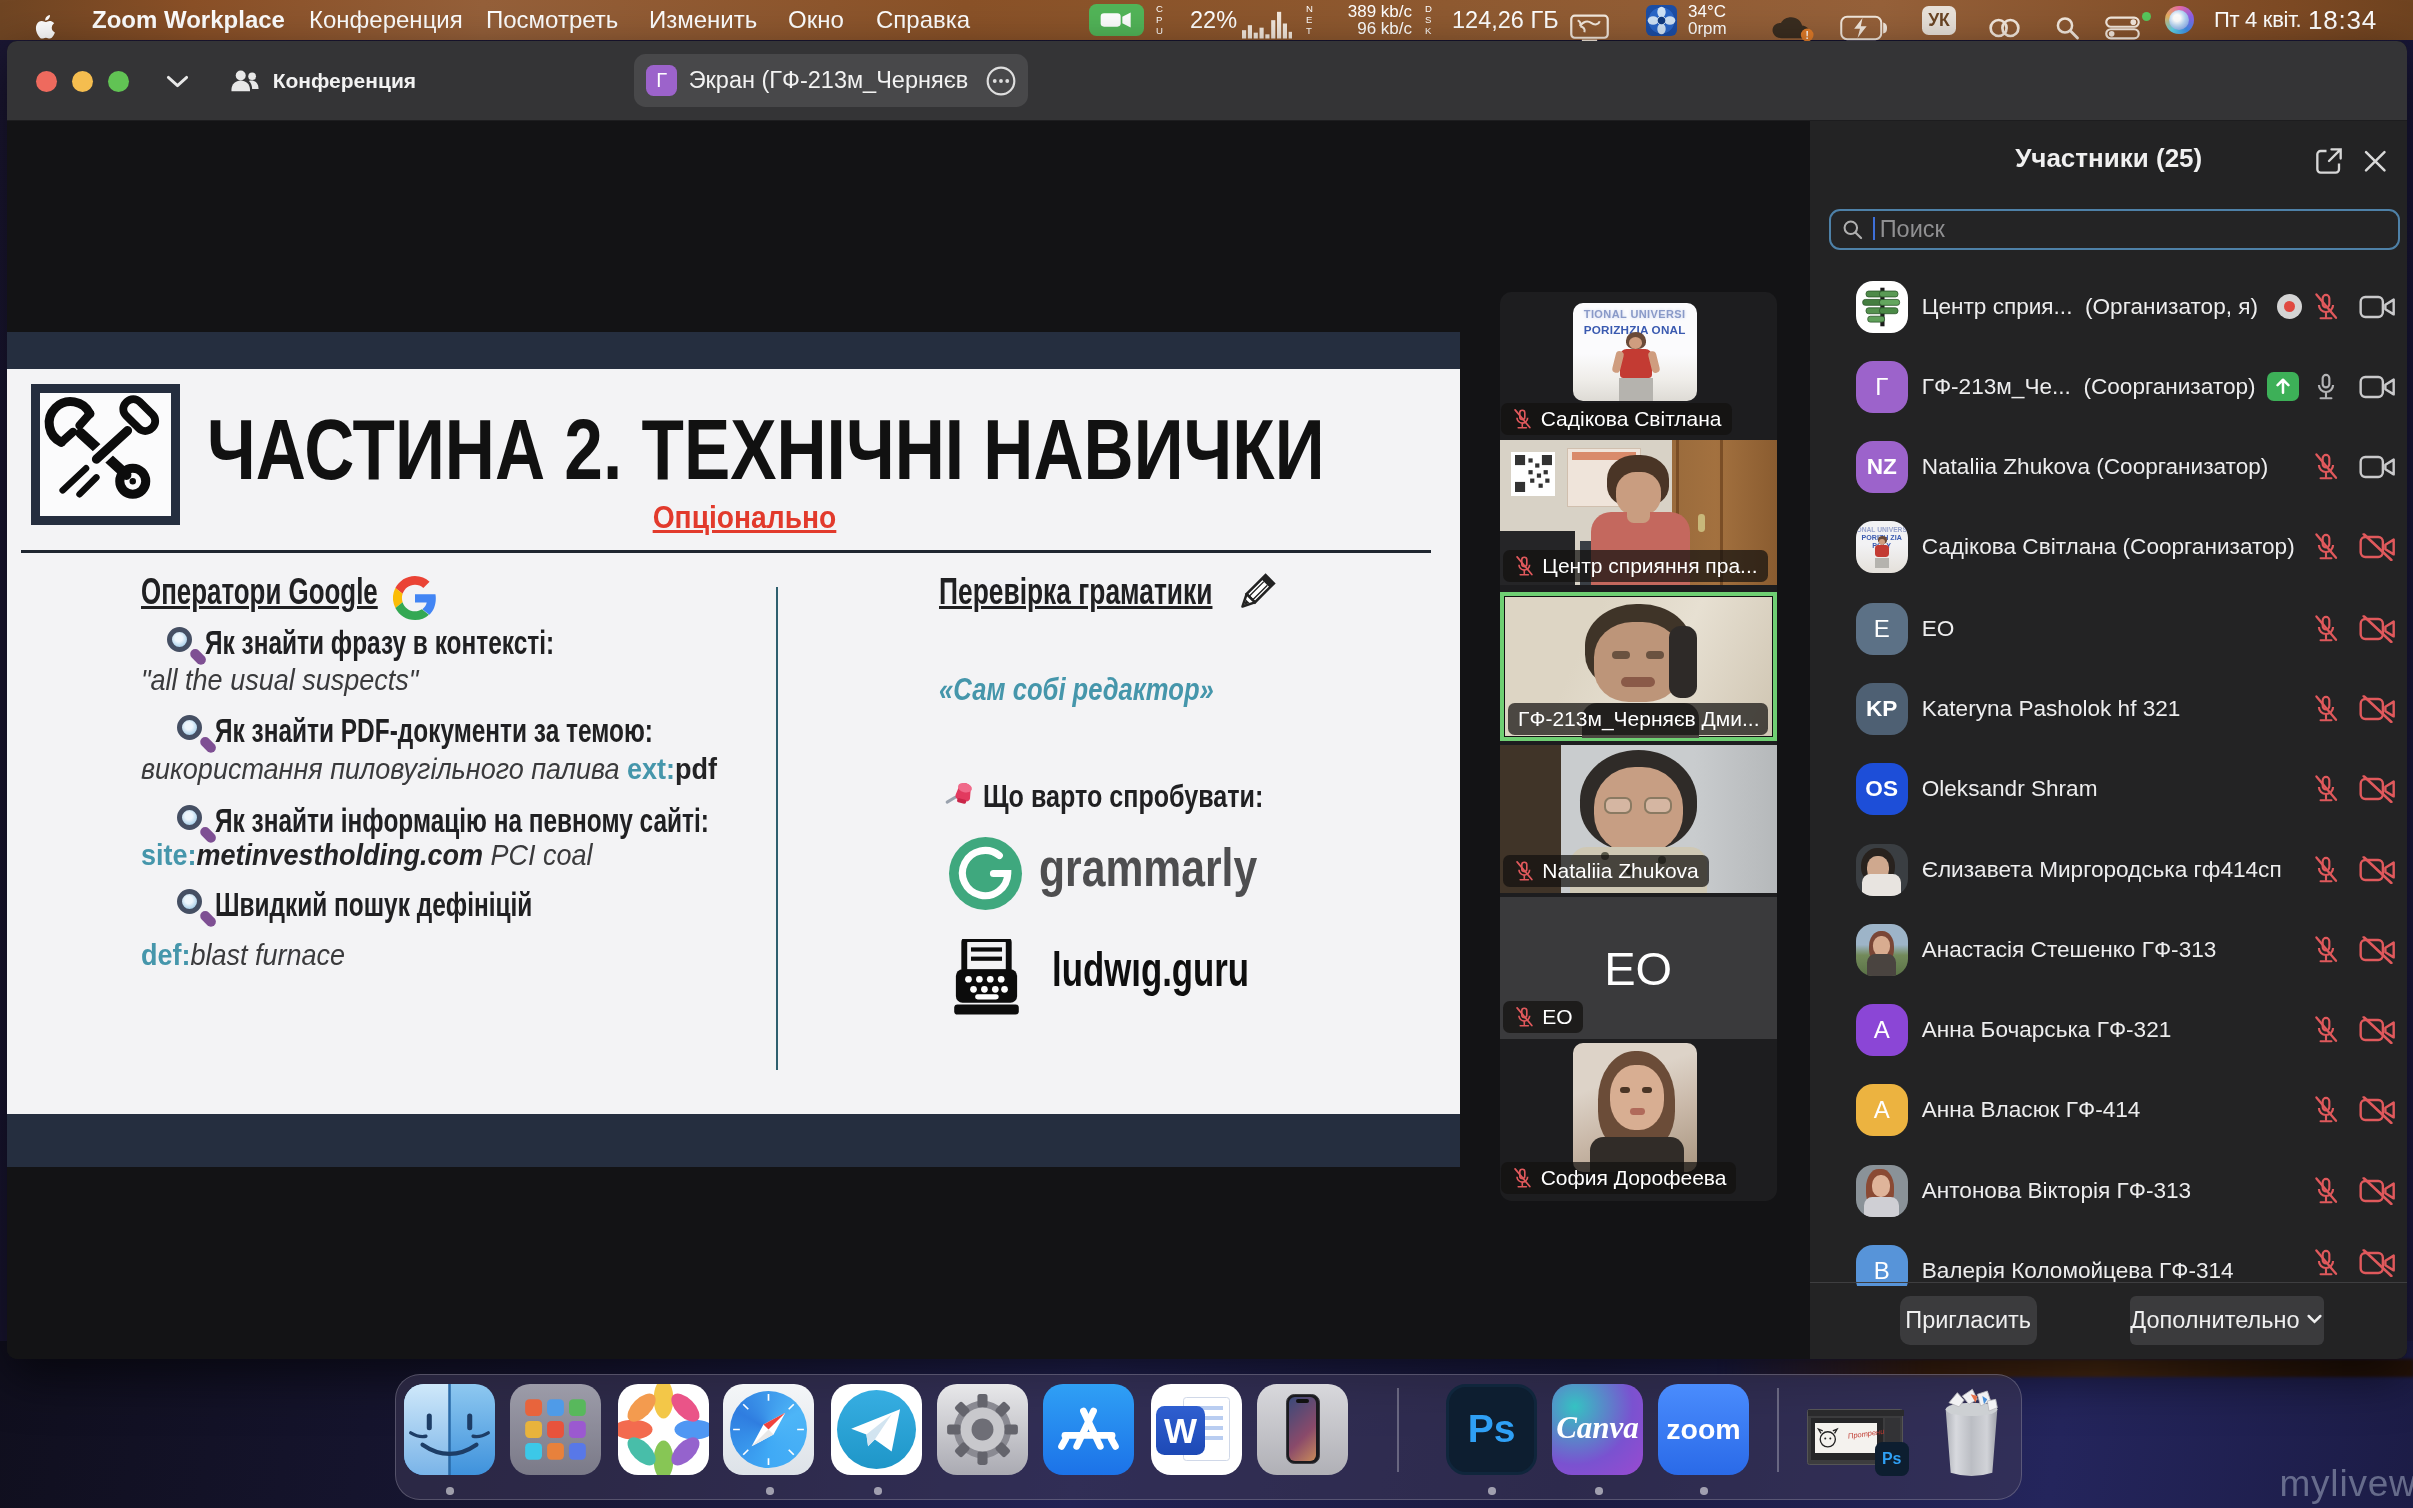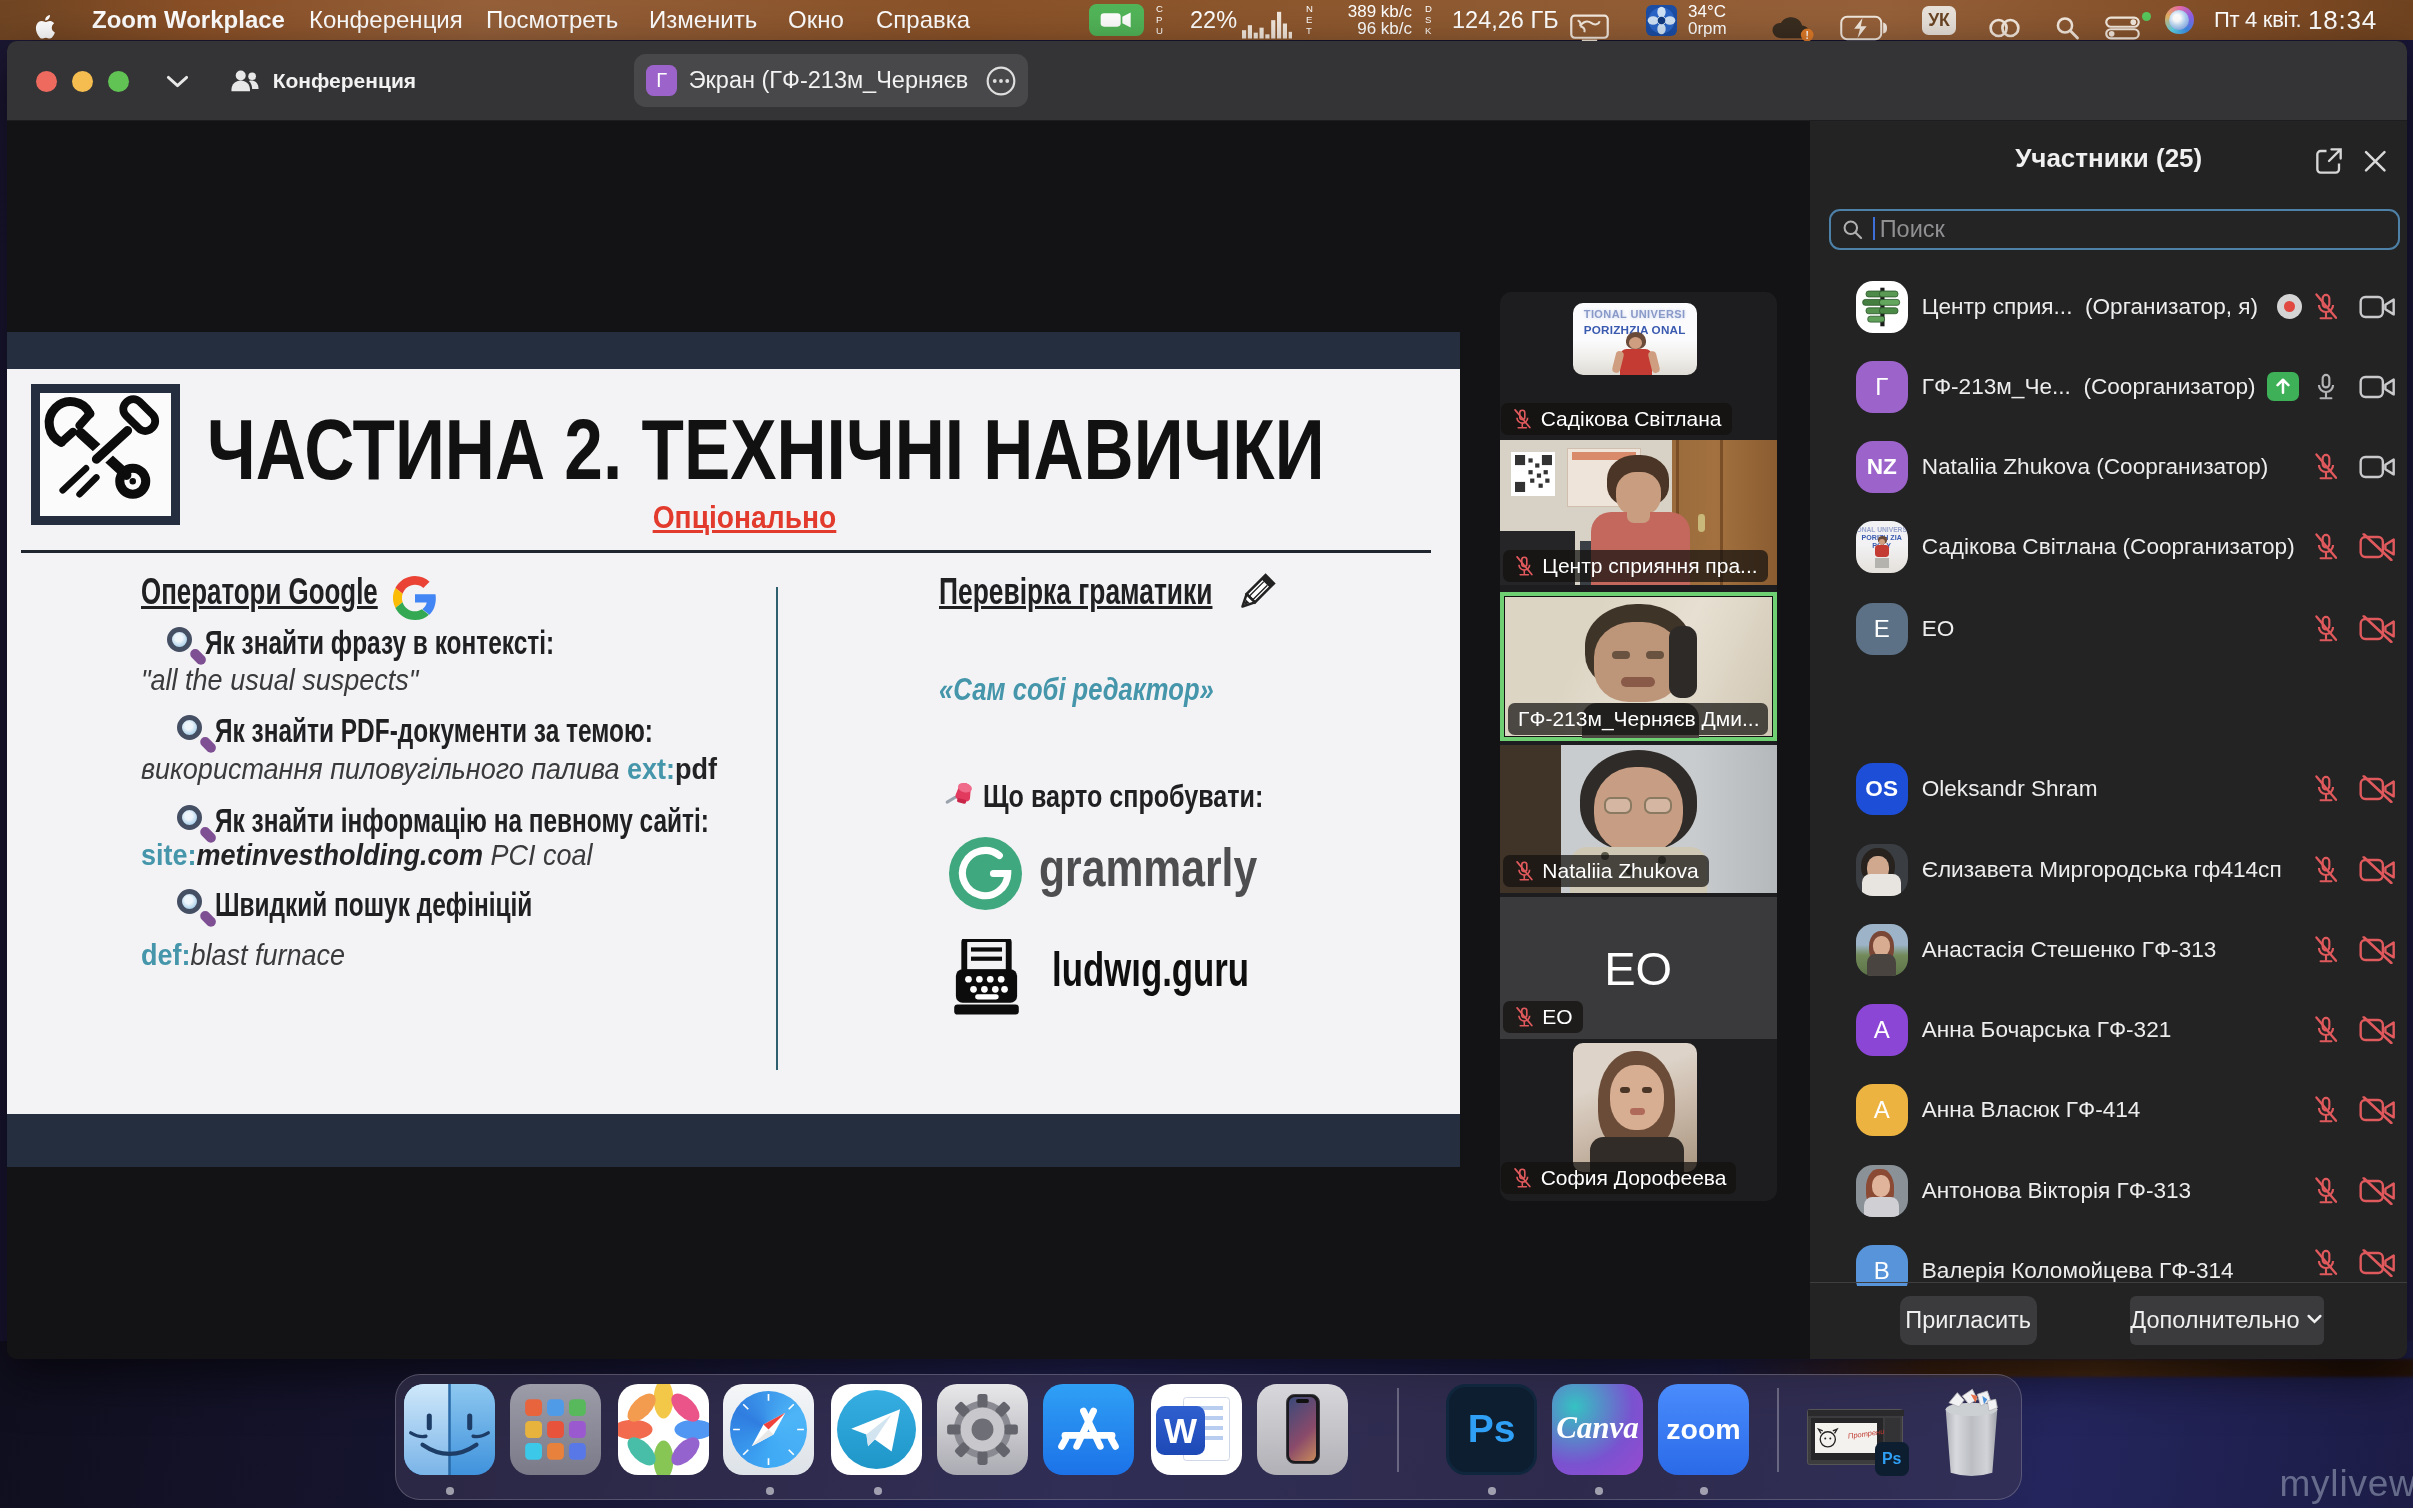--- a/index.html
+++ b/index.html
@@ -276,21 +276,21 @@
             <circle cx="23" cy="60" r="4"></circle>
             <circle cx="36" cy="60" r="4"></circle>
             <circle cx="49" cy="60" r="4"></circle>
             <circle cx="60" cy="60" r="4"></circle>
             <rect x="25" y="66" width="28" height="6" rx="3"></rect>
           </g>
         </svg>
       <div style="position:absolute;left:1045px;top:613px;font-size:49px;line-height:49px;font-weight:700;color:#0e0e0e;white-space:nowrap;transform:scaleX(.71);transform-origin:left top">ludwıg.guru</div>
     </div>
     <div id="vstrip">
-      <div class="vthumb" style="left:73px;top:11px;width:124px;height:72px;border-radius:10px;background:linear-gradient(#fbfbfd 0 52%,#efede9 78%,#dedbd5)">
+      <div class="vthumb" style="left:73px;top:11px;width:124px;height:98px;border-radius:10px;background:linear-gradient(#fbfbfd 0 52%,#efede9 78%,#dedbd5)">
         <div style="position:absolute;left:0;top:5px;width:124px;text-align:center;font-size:11px;font-weight:700;color:#8a9ac8;text-shadow:0 0 3.4px #cdd6ee;letter-spacing:0.4px">TIONAL UNIVERSI</div>
         <div style="position:absolute;left:0;top:20px;width:124px;text-align:center;font-size:11.7px;font-weight:700;color:#3a5ab0;letter-spacing:0.2px">PORIZH​ZIA ONAL</div>
         <div style="position:absolute;left:53px;top:28.5px;width:20px;height:17px;border-radius:50% 50% 40% 40%;background:#6a4a38"></div>
         <div style="position:absolute;left:56px;top:34px;width:13.4px;height:11.7px;border-radius:50%;background:#cf9d7f"></div>
         <div style="position:absolute;left:47px;top:46px;width:32px;height:28.5px;border-radius:6.7px 6.7px 3.4px 3.4px;background:#c33b33"></div>
         <div style="position:absolute;left:41px;top:48px;width:8.4px;height:22px;border-radius:4.2px;background:#cf9d7f;transform:rotate(14deg)"></div>
         <div style="position:absolute;left:77px;top:48px;width:8.4px;height:22px;border-radius:4.2px;background:#cf9d7f;transform:rotate(-14deg)"></div>
         <div style="position:absolute;left:46px;top:75px;width:34px;height:23.5px;background:#b5b3ae"></div>
       </div>
       <div class="vlabel" style="left:1.7px;top:111px"><svg class="i27 red" viewBox="0 0 27 27" width="22.6" height="22.6">
@@ -474,20 +474,34 @@
           <svg class="i36 red" viewBox="0 0 36 36" width="30" height="30">
             <use href="#mic"></use>
             <use href="#slash"></use>
           </svg>
           <svg class="i40 red" viewBox="0 0 44 33" width="37" height="28">
             <use href="#cam"></use>
             <use href="#camslash"></use>
           </svg>
         </div>
     </div>
+    <div class="prow" style="top:548px">
+      <div class="pav" style="background:#4e6073">KP</div>
+      <div class="pname">Kateryna Pasholok hf 321</div>
+      <div class="picons">
+          <svg class="i36 red" viewBox="0 0 36 36" width="30" height="30">
+            <use href="#mic"></use>
+            <use href="#slash"></use>
+          </svg>
+          <svg class="i40 red" viewBox="0 0 44 33" width="37" height="28">
+            <use href="#cam"></use>
+            <use href="#camslash"></use>
+          </svg>
+        </div>
+    </div>
     <div class="prow" style="top:628px">
       <div class="pav" style="background:#1d4ed8">OS</div>
       <div class="pname">Oleksandr Shram</div>
       <div class="picons">
           <svg class="i36 red" viewBox="0 0 36 36" width="30" height="30">
             <use href="#mic"></use>
             <use href="#slash"></use>
           </svg>
           <svg class="i40 red" viewBox="0 0 44 33" width="37" height="28">
             <use href="#cam"></use>

